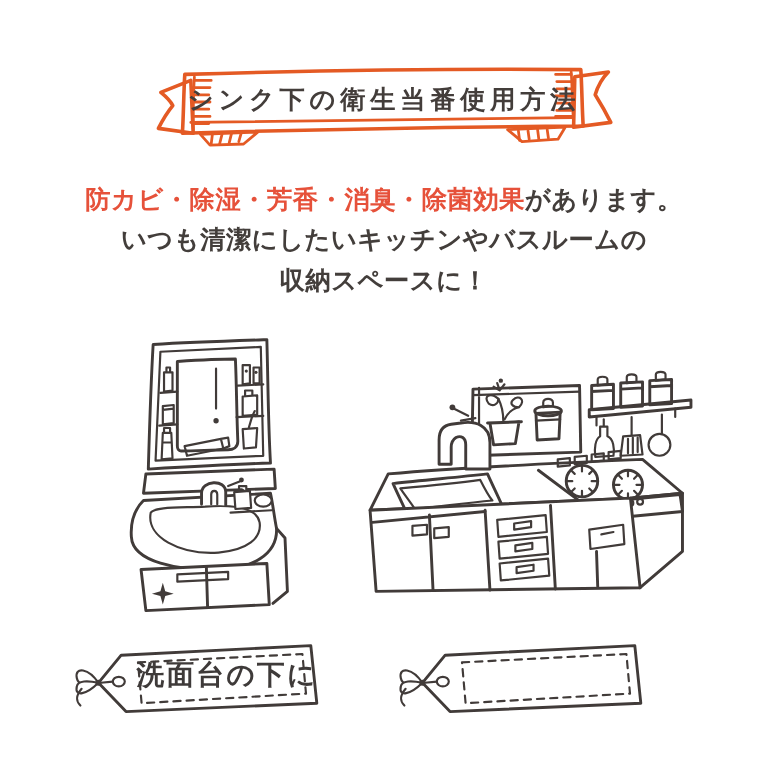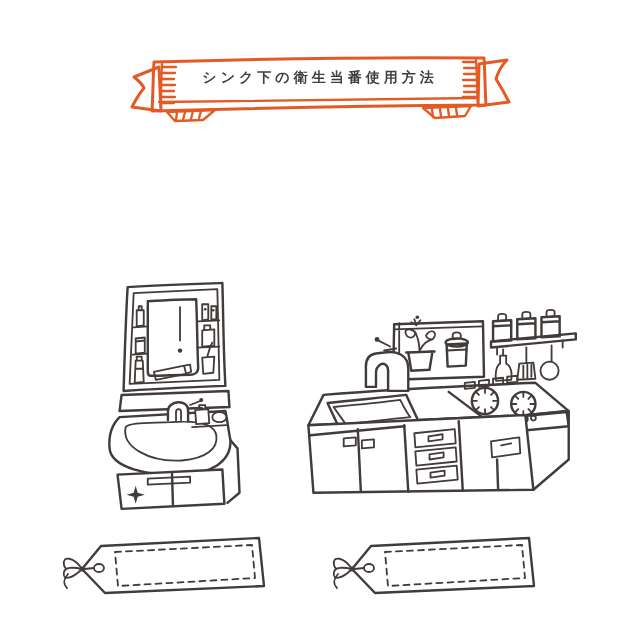--- a/index.html
+++ b/index.html
@@ -6,21 +6,21 @@
   .page {
     position:relative; width:640px; height:640px; background:#fff; overflow:hidden;
     font-family:"Liberation Sans","DejaVu Sans",sans-serif; color:#413b39;
   }
   .abs { position:absolute; }
   
   .banner { left:125px; top:50px; width:390px; height:80px; }
   .banner svg { position:absolute; left:0; top:0; width:100%; height:100%; }
   .banner-title {
     position:absolute; left:0; right:0; top:19px; text-align:center;
-    font-size:14px; font-weight:700; letter-spacing:4px; color:#433d3a; white-space:nowrap;
+    font-size:21px; font-weight:700; letter-spacing:4px; color:#433d3a; white-space:nowrap;
   }
   
   .desc {
     left:0; top:150px; width:640px; text-align:center;
     font-size:21px; line-height:34px; font-weight:600; color:#433e3b; letter-spacing:0.5px;
   }
   .desc .hl { color:#e6513a; }
   
   .illu-left  { left:90px;  top:276px; width:170px; height:250px; }
   .illu-right { left:283px; top:294px; width:298px; height:222px; }
@@ -64,20 +64,25 @@
       <path class="org2" d="M34,52 L352,48"></path>
 
       <path class="org2 paper" d="M42,62 L90,60 L78,70 L50,71 Z"></path>
       <path class="org2" d="M52,62 L51,70 M60,62 L58,70 M68,61 L66,69 M76,61 L74,68"></path>
       <path class="org2 paper" d="M298,58 L346,56 L340,66 L310,68 Z"></path>
       <path class="org2" d="M307,59 L308,67 M315,59 L316,66 M323,58 L324,66 M331,58 L332,65"></path>
     </svg>
     <div class="banner-title">シンク下の衛生当番使用方法</div>
   </div>
 
+  <div class="abs desc">
+    <div><span class="hl">防カビ・除湿・芳香・消臭・除菌効果</span><span>があります。</span></div>
+    <div>いつも清潔にしたいキッチンやバスルームの</div>
+    <div>収納スペースに！</div>
+  </div>
 
   <div class="abs illu-left">
     <svg viewBox="0 0 168 248" aria-hidden="true">
 
       <path class="ink paper" d="M37,11 C68,9 100,8 131,7 C132,41 132,75 134,109 C100,110 66,112 33,114 C34,80 35,45 37,11 Z"></path>
       <path class="ink2" d="M43,17 L126,13 L128,103 L39,107 Z"></path>
       <path class="ink" d="M57,25 C73,24 89,23 105,23 C106,45 106,68 107,91 C107,96 103,98 99,98 C86,98 73,99 60,99 C58,99 57,97 57,95 C57,72 57,48 57,25 Z"></path>
       <path class="ink2" d="M89,31 L89,64"></path>
       <circle class="inkfill" cx="89" cy="74" r="2.2"></circle>
 
@@ -193,20 +198,21 @@
       <path class="ink paper" d="M44,22 L202,14 L207,62 L48,69 L25,45 Z"></path>
       <ellipse class="ink2" cx="42" cy="44" rx="5" ry="4"></ellipse>
       <path class="ink2" stroke-dasharray="6 5" d="M58,28 L195,21 L198,54 L61,62 Z"></path>
       <g>
         <path class="ink2 paper" d="M25,45 C17,33 5,31 7,41 C8,47 16,48 25,45 Z"></path>
         <path class="ink2 paper" d="M25,45 C15,55 5,57 7,48 C8,43 16,43 25,45 Z"></path>
         <path class="ink2" d="M11,50 C6,56 6,60 10,64 M27,45 L37,44"></path>
         <circle class="inkfill" cx="25" cy="45" r="2.5"></circle>
       </g>
     </svg>
+    <div class="tag-caption">洗面台の下に</div>
   </div>
 
   <div class="abs tag tag-right">
     <svg viewBox="0 0 220 80" aria-hidden="true">
       <path class="ink paper" d="M44,22 L202,14 L207,62 L48,69 L25,45 Z"></path>
       <ellipse class="ink2" cx="42" cy="44" rx="5" ry="4"></ellipse>
       <path class="ink2" stroke-dasharray="6 5" d="M58,28 L195,21 L198,54 L61,62 Z"></path>
       <g>
         <path class="ink2 paper" d="M25,45 C17,33 5,31 7,41 C8,47 16,48 25,45 Z"></path>
         <path class="ink2 paper" d="M25,45 C15,55 5,57 7,48 C8,43 16,43 25,45 Z"></path>

